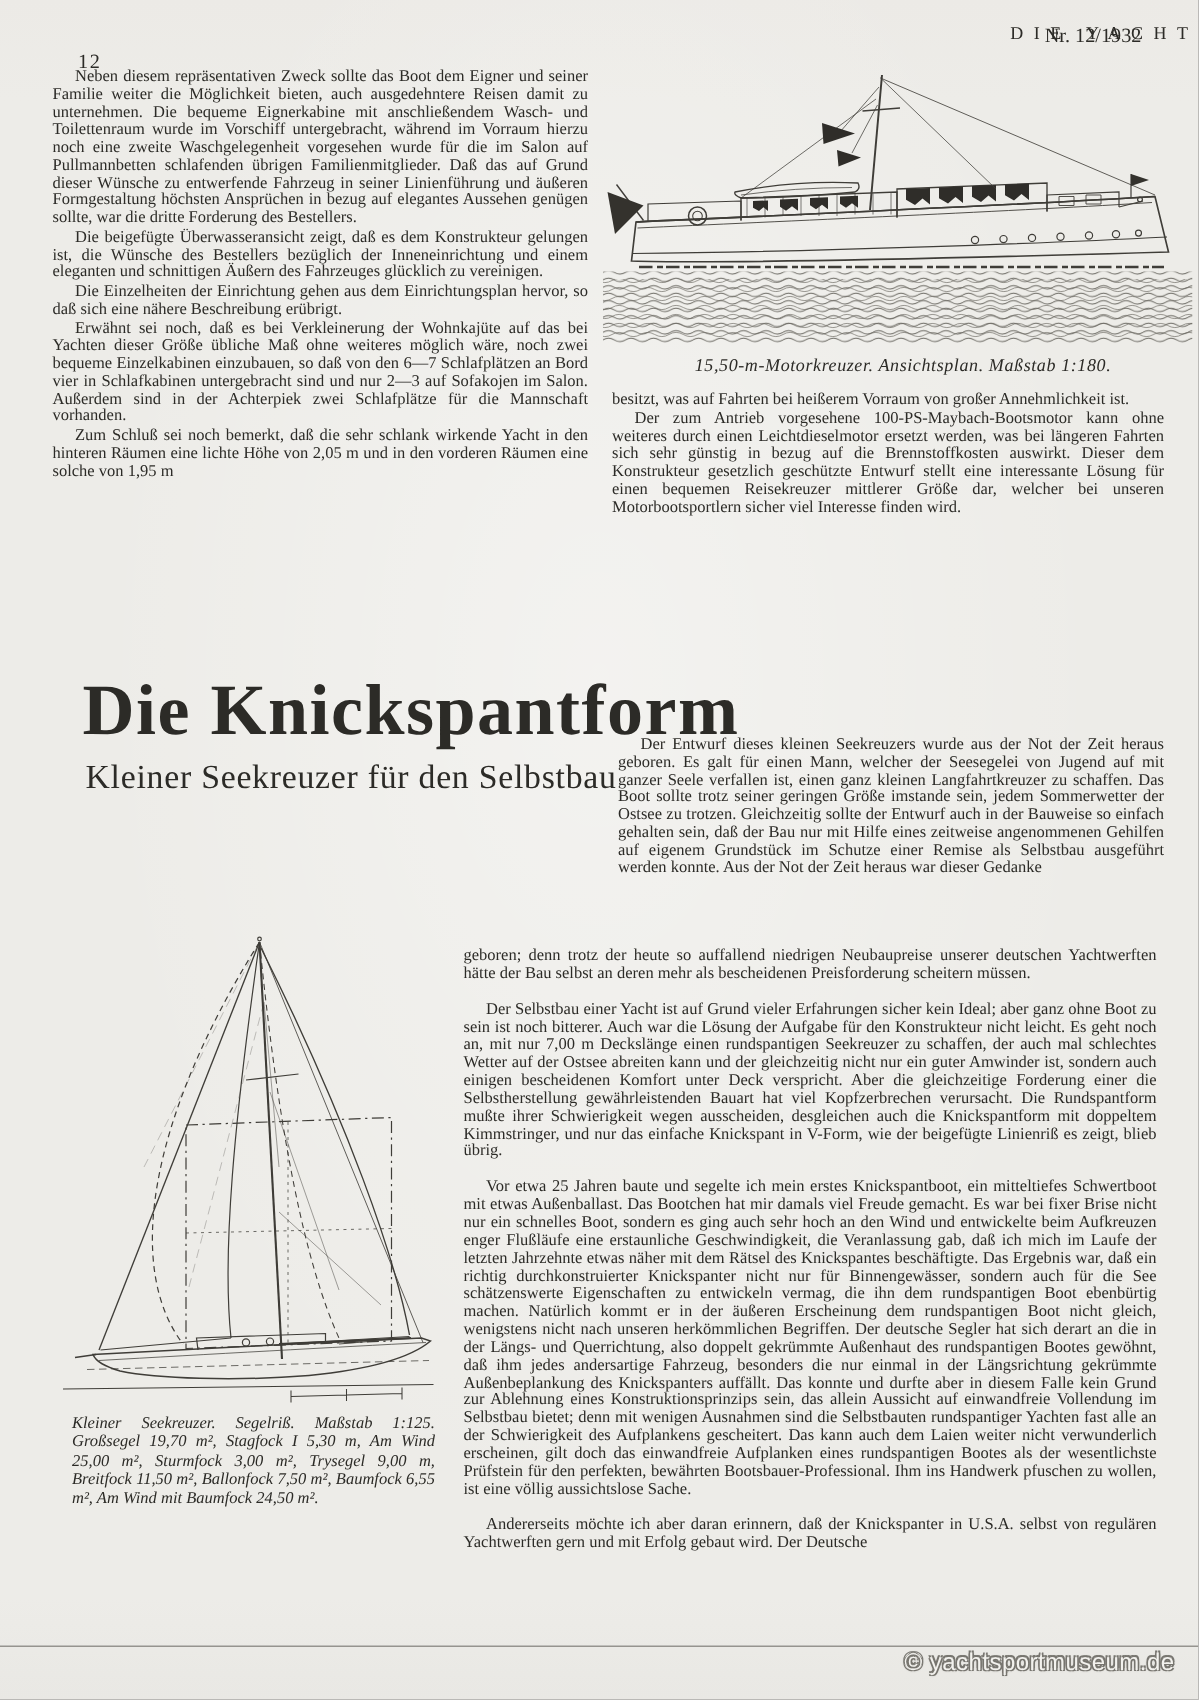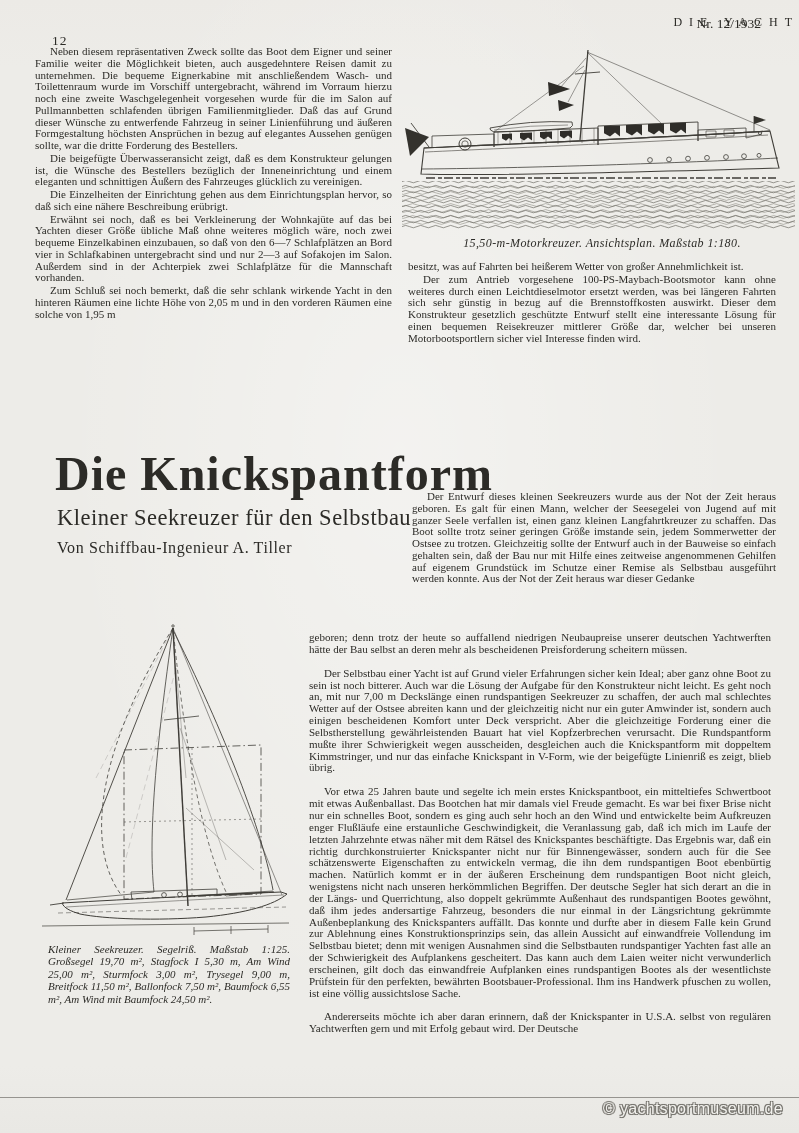--- a/index.html
+++ b/index.html
@@ -125,27 +125,26 @@
       <path class="ink" d="M185 8 L262 82" stroke-width="0.5"></path>
       <path class="ink" d="M182 22 L92 88" stroke-width="0.5"></path>
       <path class="ink" d="M184 14 L158 44 M183 26 L166 58" stroke-width="0.5"></path>
       <path d="M146 38 L168 45 L147 52 Z" fill="#2f2d29"></path>
       <path d="M156 56 L172 61 L157 67 Z" fill="#2f2d29"></path>
     </svg>
   </div>
   <div class="abs fig1-cap">15,50-m-Motorkreuzer.   Ansichtsplan.   Maßstab 1:180.</div>
 
   <div class="abs col right-col">
-    <p class="cont">besitzt, was auf Fahrten bei heißerem Wetter von großer Annehmlichkeit ist.</p>
+    <p class="cont">besitzt, was auf Fahrten bei heißerem Vorraum von großer Annehmlichkeit ist.</p>
     <p>Der zum Antrieb vorgesehene 100-PS-Maybach-Bootsmotor kann ohne weiteres durch einen Leichtdieselmotor ersetzt werden, was bei längeren Fahrten sich sehr günstig in bezug auf die Brennstoffkosten auswirkt. Dieser dem Konstrukteur gesetzlich geschützte Entwurf stellt eine interessante Lösung für einen bequemen Reisekreuzer mittlerer Größe dar, welcher bei unseren Motorbootsportlern sicher viel Interesse finden wird.</p>
   </div>
 
   <h1 class="abs art-title" style="margin:0;">Die Knickspantform</h1>
   <h2 class="abs art-sub" style="margin:0;font-weight:normal;">Kleiner Seekreuzer für den Selbstbau</h2>
-  <div class="abs art-byline">Von Schiffbau-Ingenieur A. Tiller</div>
 
   <div class="abs col intro-col">
     <p>Der Entwurf dieses kleinen Seekreuzers wurde aus der Not der Zeit heraus geboren. Es galt für einen Mann, welcher der Seesegelei von Jugend auf mit ganzer Seele verfallen ist, einen ganz kleinen Langfahrtkreuzer zu schaffen. Das Boot sollte trotz seiner geringen Größe imstande sein, jedem Sommerwetter der Ostsee zu trotzen. Gleichzeitig sollte der Entwurf auch in der Bauweise so einfach gehalten sein, daß der Bau nur mit Hilfe eines zeitweise angenommenen Gehilfen auf eigenem Grundstück im Schutze einer Remise als Selbstbau ausgeführt werden konnte. Aus der Not der Zeit heraus war dieser Gedanke</p>
   </div>
 
   <div class="abs fig2">
     <svg viewBox="0 0 260 332">
 
       <path class="ink" d="M152 298 L137 20" stroke-width="1.4"></path>
       <circle class="ink" cx="137" cy="18" r="1.2" stroke-width="0.8"></circle>

